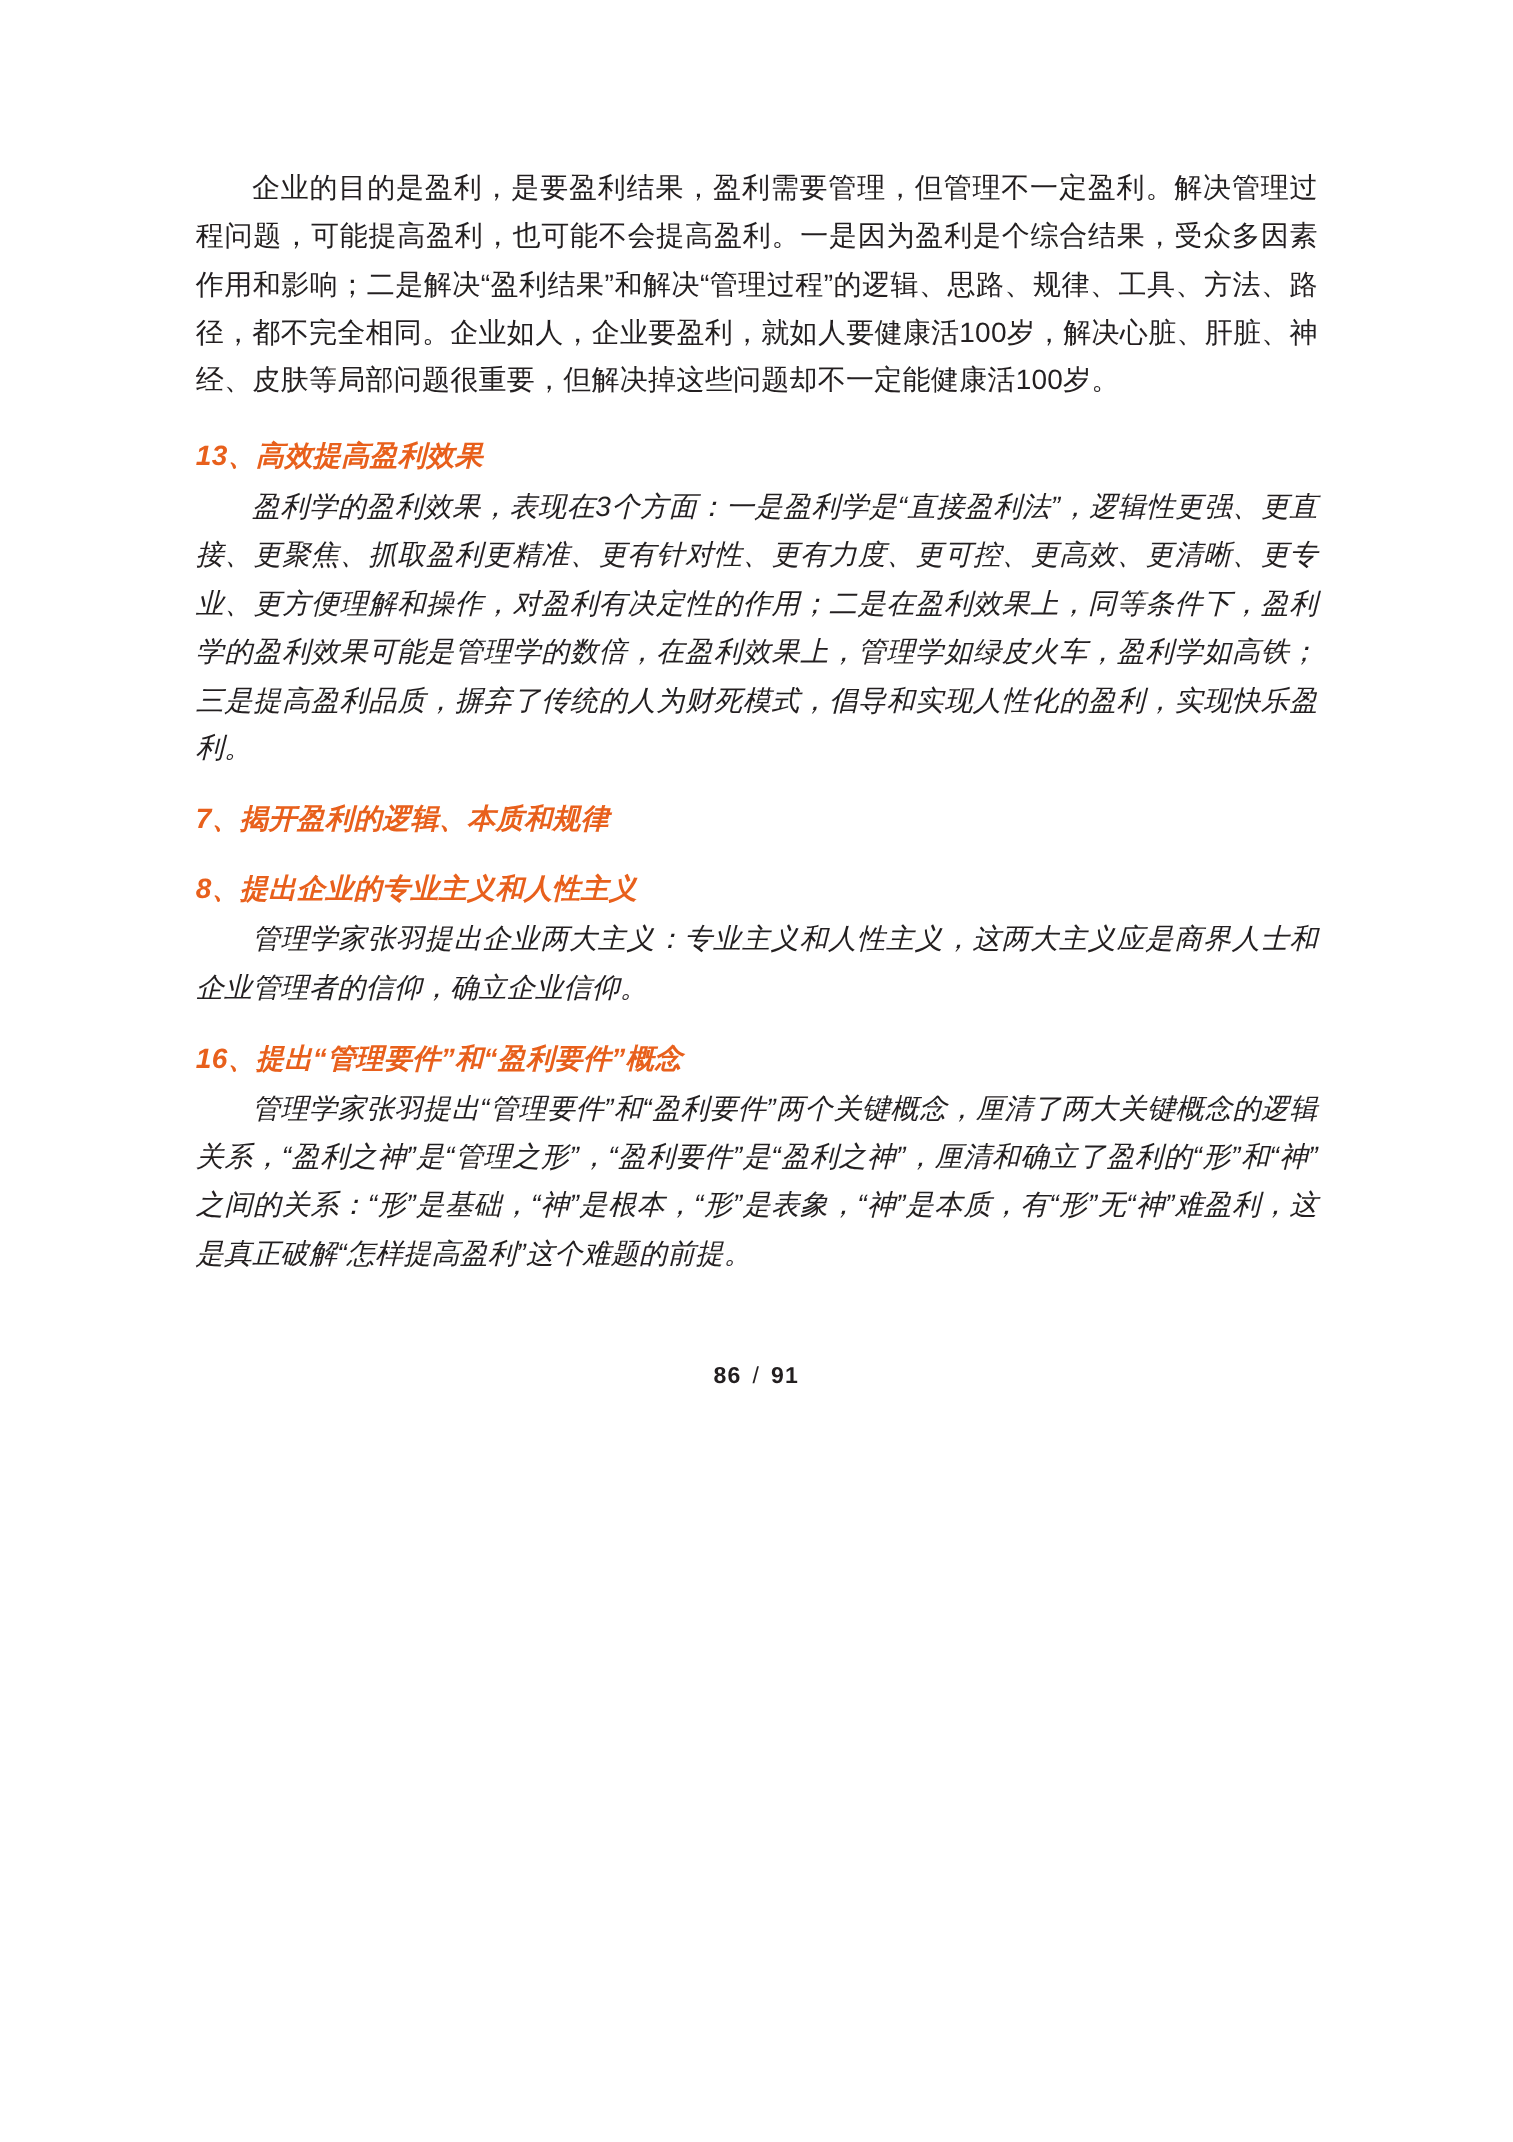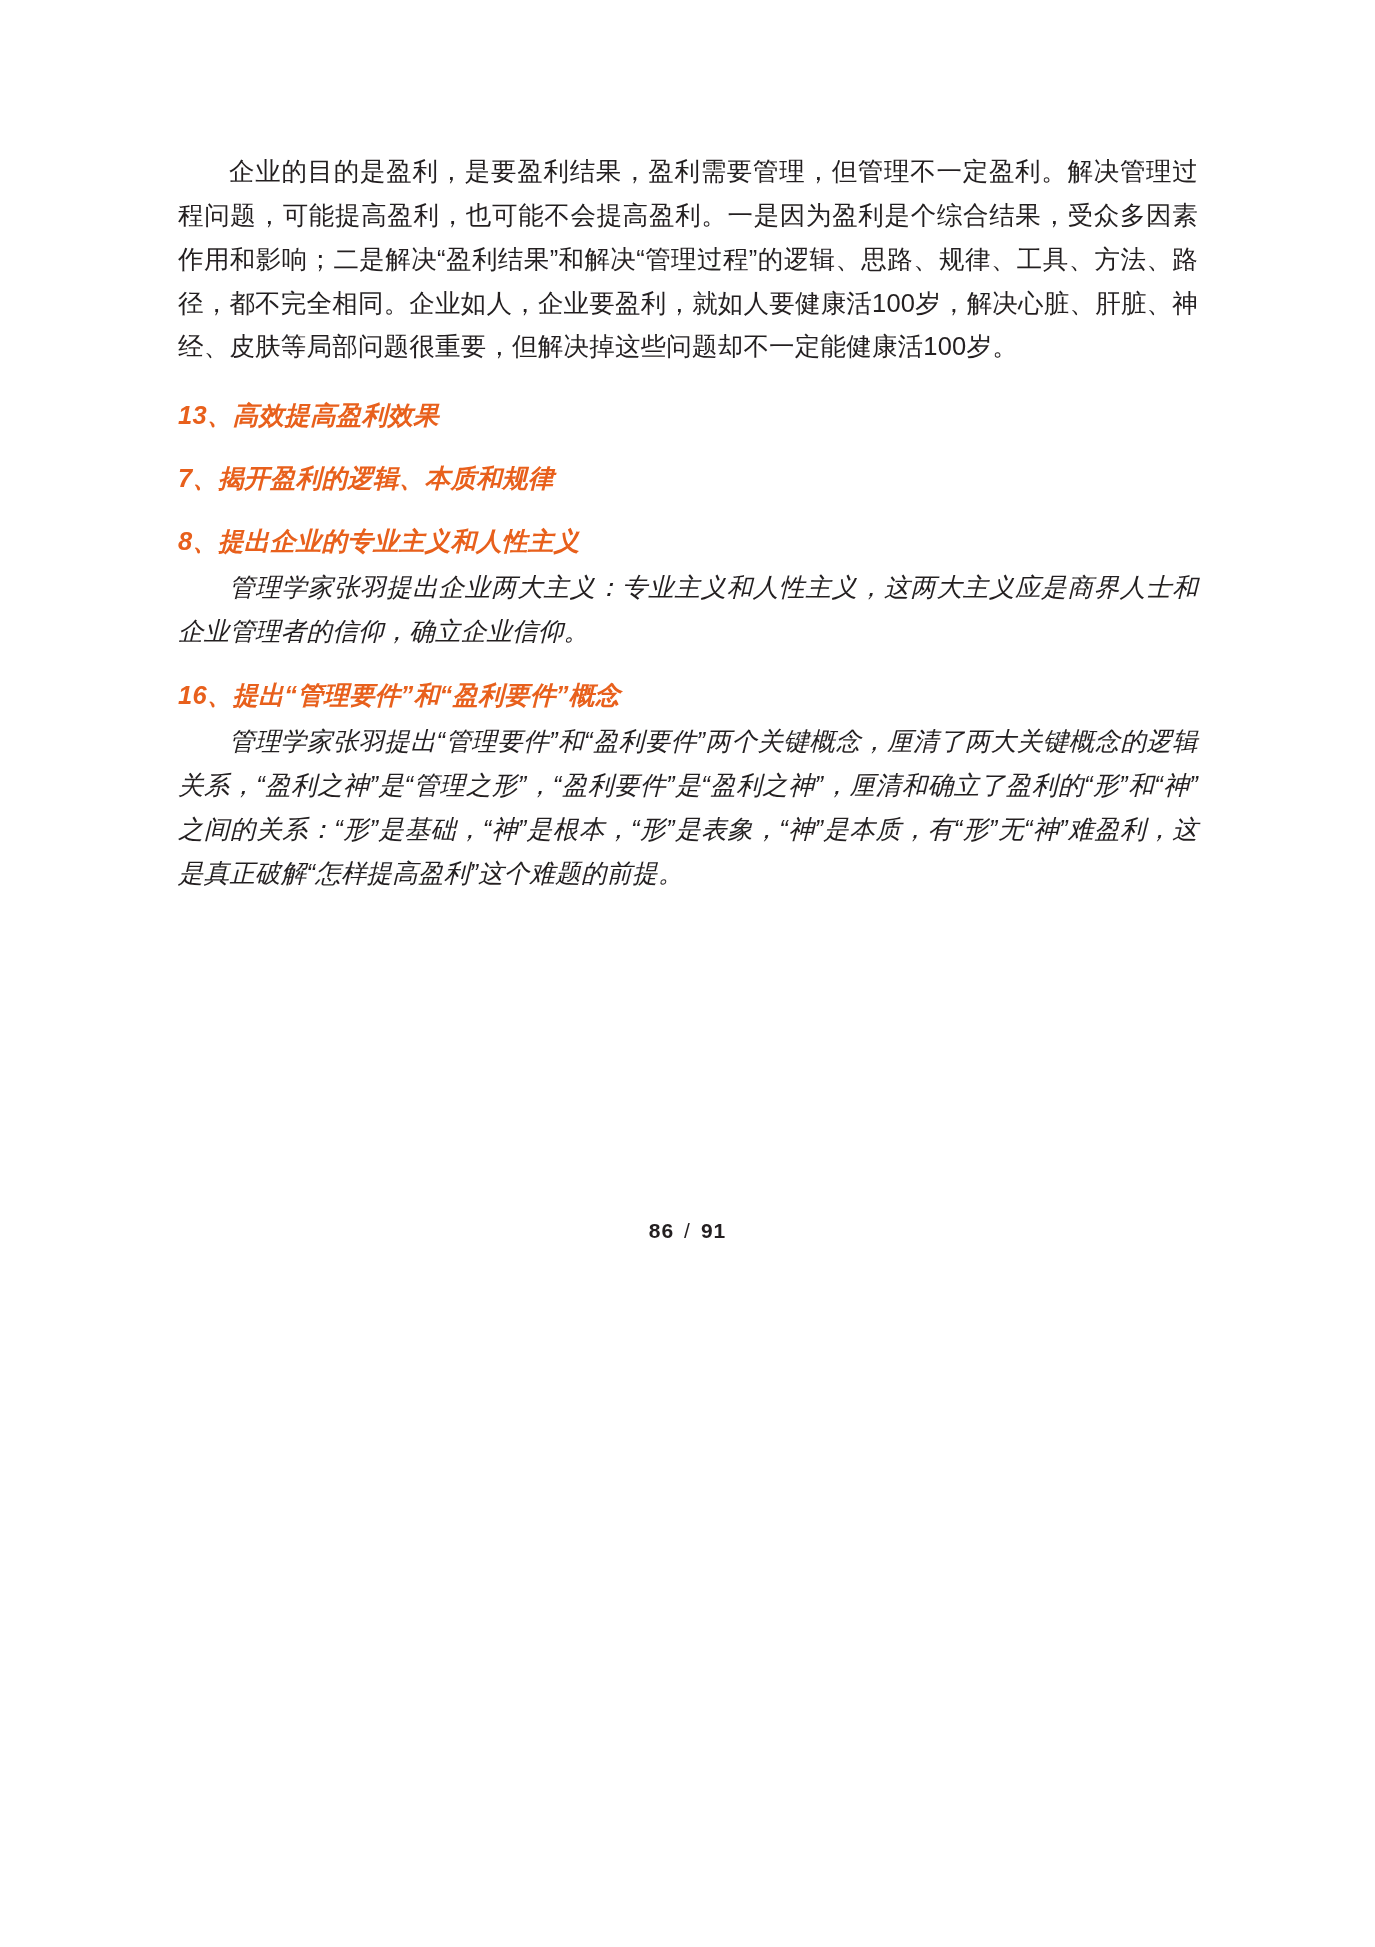--- a/index.html
+++ b/index.html
@@ -48,21 +48,21 @@
   .section-block {
     margin-bottom: 22px;
     font-style: italic;
   }
   .section-block p.body-text {
     margin-bottom: 0;
   }
   .footer {
     position: absolute;
     left: 0;
-    bottom: 122px;
+    bottom: 102px;
     width: 100%;
     text-align: center;
     font-size: 21px;
     font-weight: bold;
     color: #231f20;
     letter-spacing: 1px;
   }
   .footer .sep {
     margin: 0 10px;
     font-weight: normal;
@@ -71,20 +71,21 @@
 </head>
 <body>
 
 <div class="page">
   <div class="content">
 
     <p class="body-text">企业的目的是盈利，是要盈利结果，盈利需要管理，但管理不一定盈利。解决管理过程问题，可能提高盈利，也可能不会提高盈利。一是因为盈利是个综合结果，受众多因素作用和影响；二是解决“盈利结果”和解决“管理过程”的逻辑、思路、规律、工具、方法、路径，都不完全相同。企业如人，企业要盈利，就如人要健康活100岁，解决心脏、肝脏、神经、皮肤等局部问题很重要，但解决掉这些问题却不一定能健康活100岁。</p>
 
     <div class="section-block">
       <h2 class="section-heading">13、高效提高盈利效果</h2>
+      <p class="body-text">盈利学的盈利效果，表现在3个方面：一是盈利学是“直接盈利法”，逻辑性更强、更直接、更聚焦、抓取盈利更精准、更有针对性、更有力度、更可控、更高效、更清晰、更专业、更方便理解和操作，对盈利有决定性的作用；二是在盈利效果上，同等条件下，盈利学的盈利效果可能是管理学的数倍，在盈利效果上，管理学如绿皮火车，盈利学如高铁；三是提高盈利品质，摒弃了传统的人为财死模式，倡导和实现人性化的盈利，实现快乐盈利。</p>
     </div>
 
     <div class="section-block">
       <h2 class="section-heading">7、揭开盈利的逻辑、本质和规律</h2>
     </div>
 
     <div class="section-block">
       <h2 class="section-heading">8、提出企业的专业主义和人性主义</h2>
       <p class="body-text">管理学家张羽提出企业两大主义：专业主义和人性主义，这两大主义应是商界人士和企业管理者的信仰，确立企业信仰。</p>
     </div>

